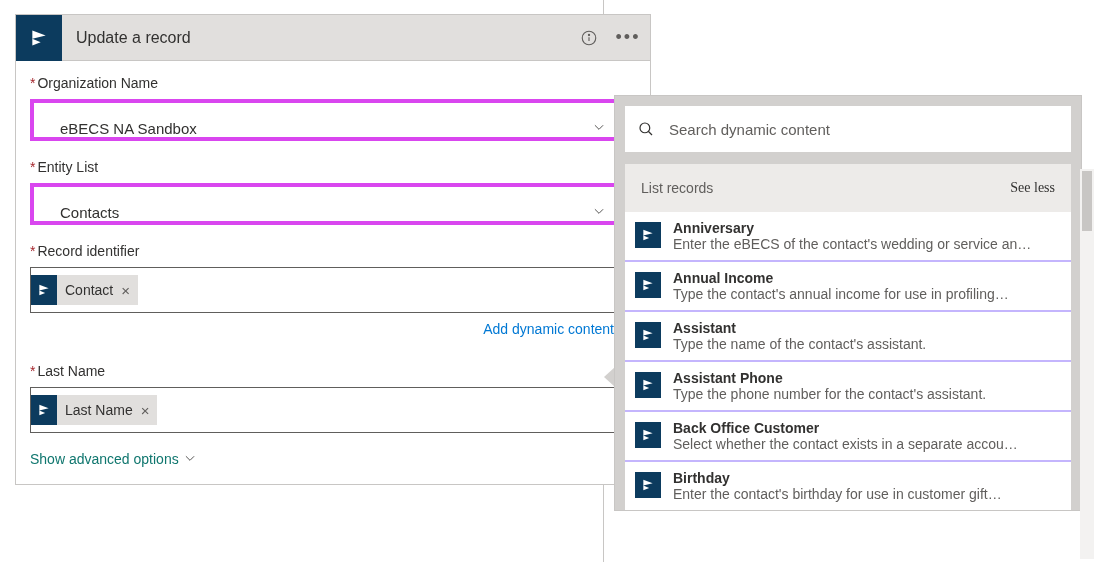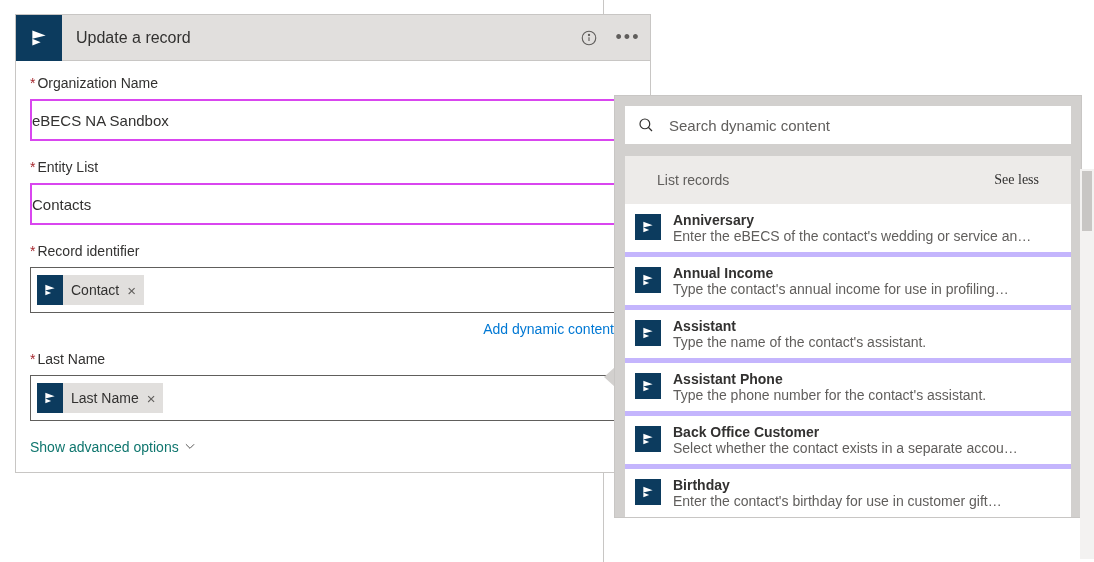--- a/index.html
+++ b/index.html
@@ -72,38 +72,38 @@
     letter-spacing: 2px;
     color: #605e5c;
   }
 
   .card-body { padding: 14px 14px 4px 14px; }
   .field { margin-bottom: 18px; }
   .field-label { font-size: 14px; color: #323130; margin-bottom: 8px; }
   .req { color: #a4262c; margin-right: 2px; }
 
   .select {
-    border: 2px solid #d946ef;
+    border: 4px solid #d946ef;
     height: 42px;
     display: flex;
-    align-items: center;
-    padding: 0 0;
+    align-items: flex-end;
+    padding: 0 26px;
     font-size: 15px;
     cursor: pointer;
     position: relative;
   }
   .select .chev {
     margin-left: auto;
   }
   .chev svg { width: 14px; height: 14px; stroke: #323130; stroke-width: 1.4; fill: none; }
 
   .tokenbox {
     border: 1px solid #605e5c;
     min-height: 46px;
-    padding: 6px;
+    padding: 0;
     display: flex;
     align-items: center;
     flex-wrap: wrap;
     cursor: text;
   }
   .token {
     display: inline-flex;
     align-items: center;
     background: #e1dfdd;
     height: 30px;
@@ -125,21 +125,21 @@
     color: #605e5c;
     cursor: pointer;
     font-size: 15px;
   }
 
   .dyn-row {
     display: flex;
     justify-content: flex-end;
     align-items: center;
     margin-top: -10px;
-    margin-bottom: 14px;
+    margin-bottom: 26px;
   }
   .dyn-link { color: #0078d4; font-size: 14px; cursor: pointer; }
   .dyn-plus {
     display: inline-flex;
     align-items: center;
     justify-content: center;
     width: 16px; height: 16px;
     background: #0078d4;
     color: #fff;
     font-size: 12px;
@@ -172,21 +172,21 @@
     position: absolute;
     left: 604px;
     top: 367px;
     width: 0; height: 0;
     border-top: 10px solid transparent;
     border-bottom: 10px solid transparent;
     border-right: 11px solid #d2d0ce;
   }
   .search-wrap {
     background: #fff;
-    height: 38px;
+    height: 46px;
     display: flex;
     align-items: center;
     padding: 0 12px;
   }
   .search-wrap svg { width: 18px; height: 18px; margin-right: 14px; }
   .search-input {
     border: none;
     outline: none;
     font-size: 15px;
     flex: 1;
@@ -195,36 +195,36 @@
   }
   .search-input::placeholder { color: #605e5c; }
 
   .section-head {
     display: flex;
     align-items: center;
     justify-content: space-between;
     height: 48px;
     background: #edebe9;
     margin-top: 12px;
-    padding: 0 32px;
+    padding: 0 16px;
     font-size: 14px;
     color: #605e5c;
   }
   .see-less { cursor: pointer; color: #323130; font-family: Liberation Serif, serif; }
 
   .items {
     background: #fff;
     max-height: 320px;
     overflow: hidden;
   }
   .dyn-item {
     display: flex;
     align-items: flex-start;
     padding: 8px 14px 8px 10px;
-    border-bottom: 5px solid #c4b5fd;
+    border-bottom: 2px solid #c4b5fd;
     cursor: pointer;
   }
   .dyn-item:last-child { border-bottom: none; }
   .dyn-item-icon {
     width: 26px; height: 26px;
     background: #0c3b5e;
     display: flex;
     align-items: center;
     justify-content: center;
     margin-right: 12px;

